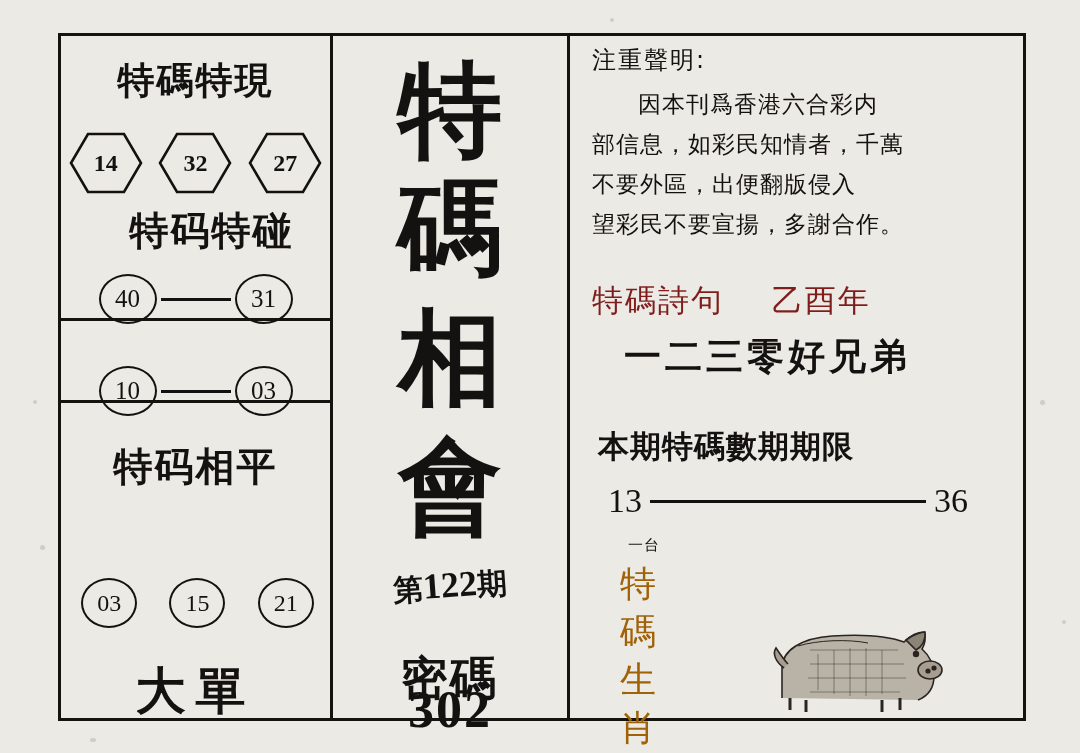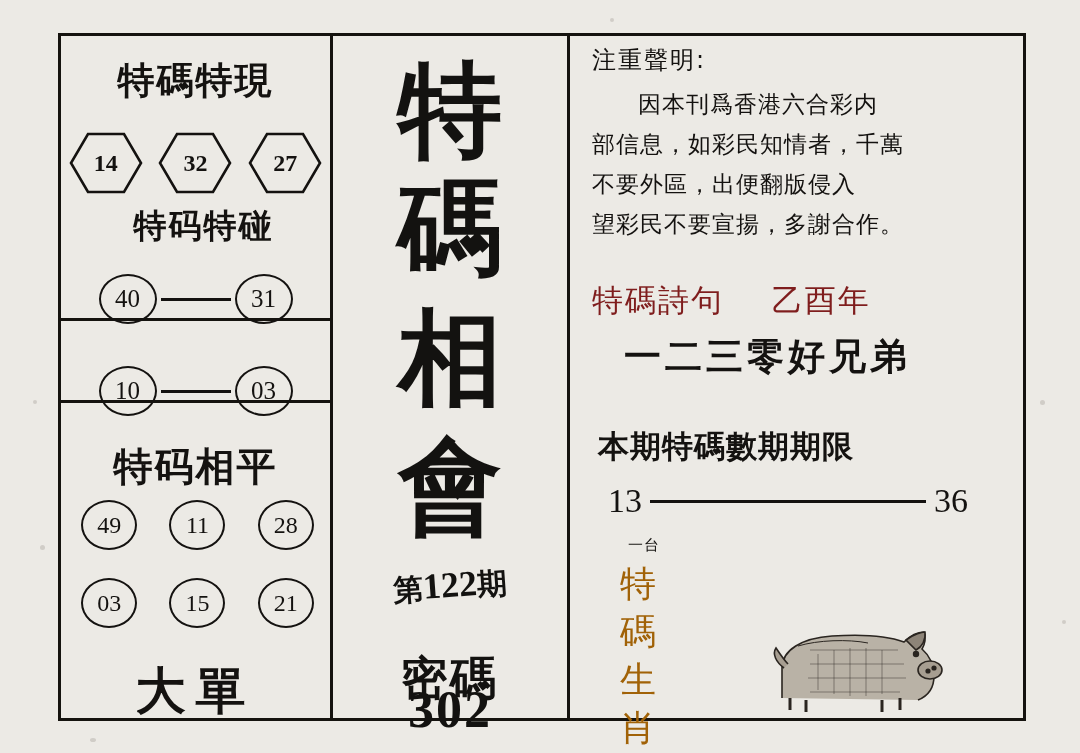--- a/index.html
+++ b/index.html
@@ -95,22 +95,22 @@
   .hex svg { position: absolute; left: 0; top: 0; }
   .hex span {
     position: relative;
     font-size: 24px;
     font-weight: bold;
     color: #141210;
     font-family: "Liberation Serif", serif;
   }
   .t-tema-tepeng {
     position: absolute;
-    left: 8px; top: 168px; width: 269px;
-    font-size: 33px;
+    left: 16px; top: 168px; width: 269px;
+    font-size: 39px;
   }
   .pair-row {
     position: absolute;
     width: 269px;
     display: flex;
     align-items: center;
     justify-content: center;
   }
   .pair-row.r1 { top: 238px; left: 0; }
   .pair-row.r2 { top: 330px; left: 0; }
@@ -369,25 +369,20 @@
     </div>
 
     <div class="pair-row r2">
       <div class="circ">10</div>
       <div class="dash"></div>
       <div class="circ">03</div>
     </div>
 
     <div class="cn-head t-tema-xiangping">特码相平</div>
 
-    <div class="grid3 g1">
-      <div class="circ-s">49</div>
-      <div class="circ-s">11</div>
-      <div class="circ-s">28</div>
-    </div>
     <div class="grid3 g2">
       <div class="circ-s">03</div>
       <div class="circ-s">15</div>
       <div class="circ-s">21</div>
     </div>
 
     <div class="cn-head t-dadan">大單</div>
   </div>
 
   <div class="mid">

